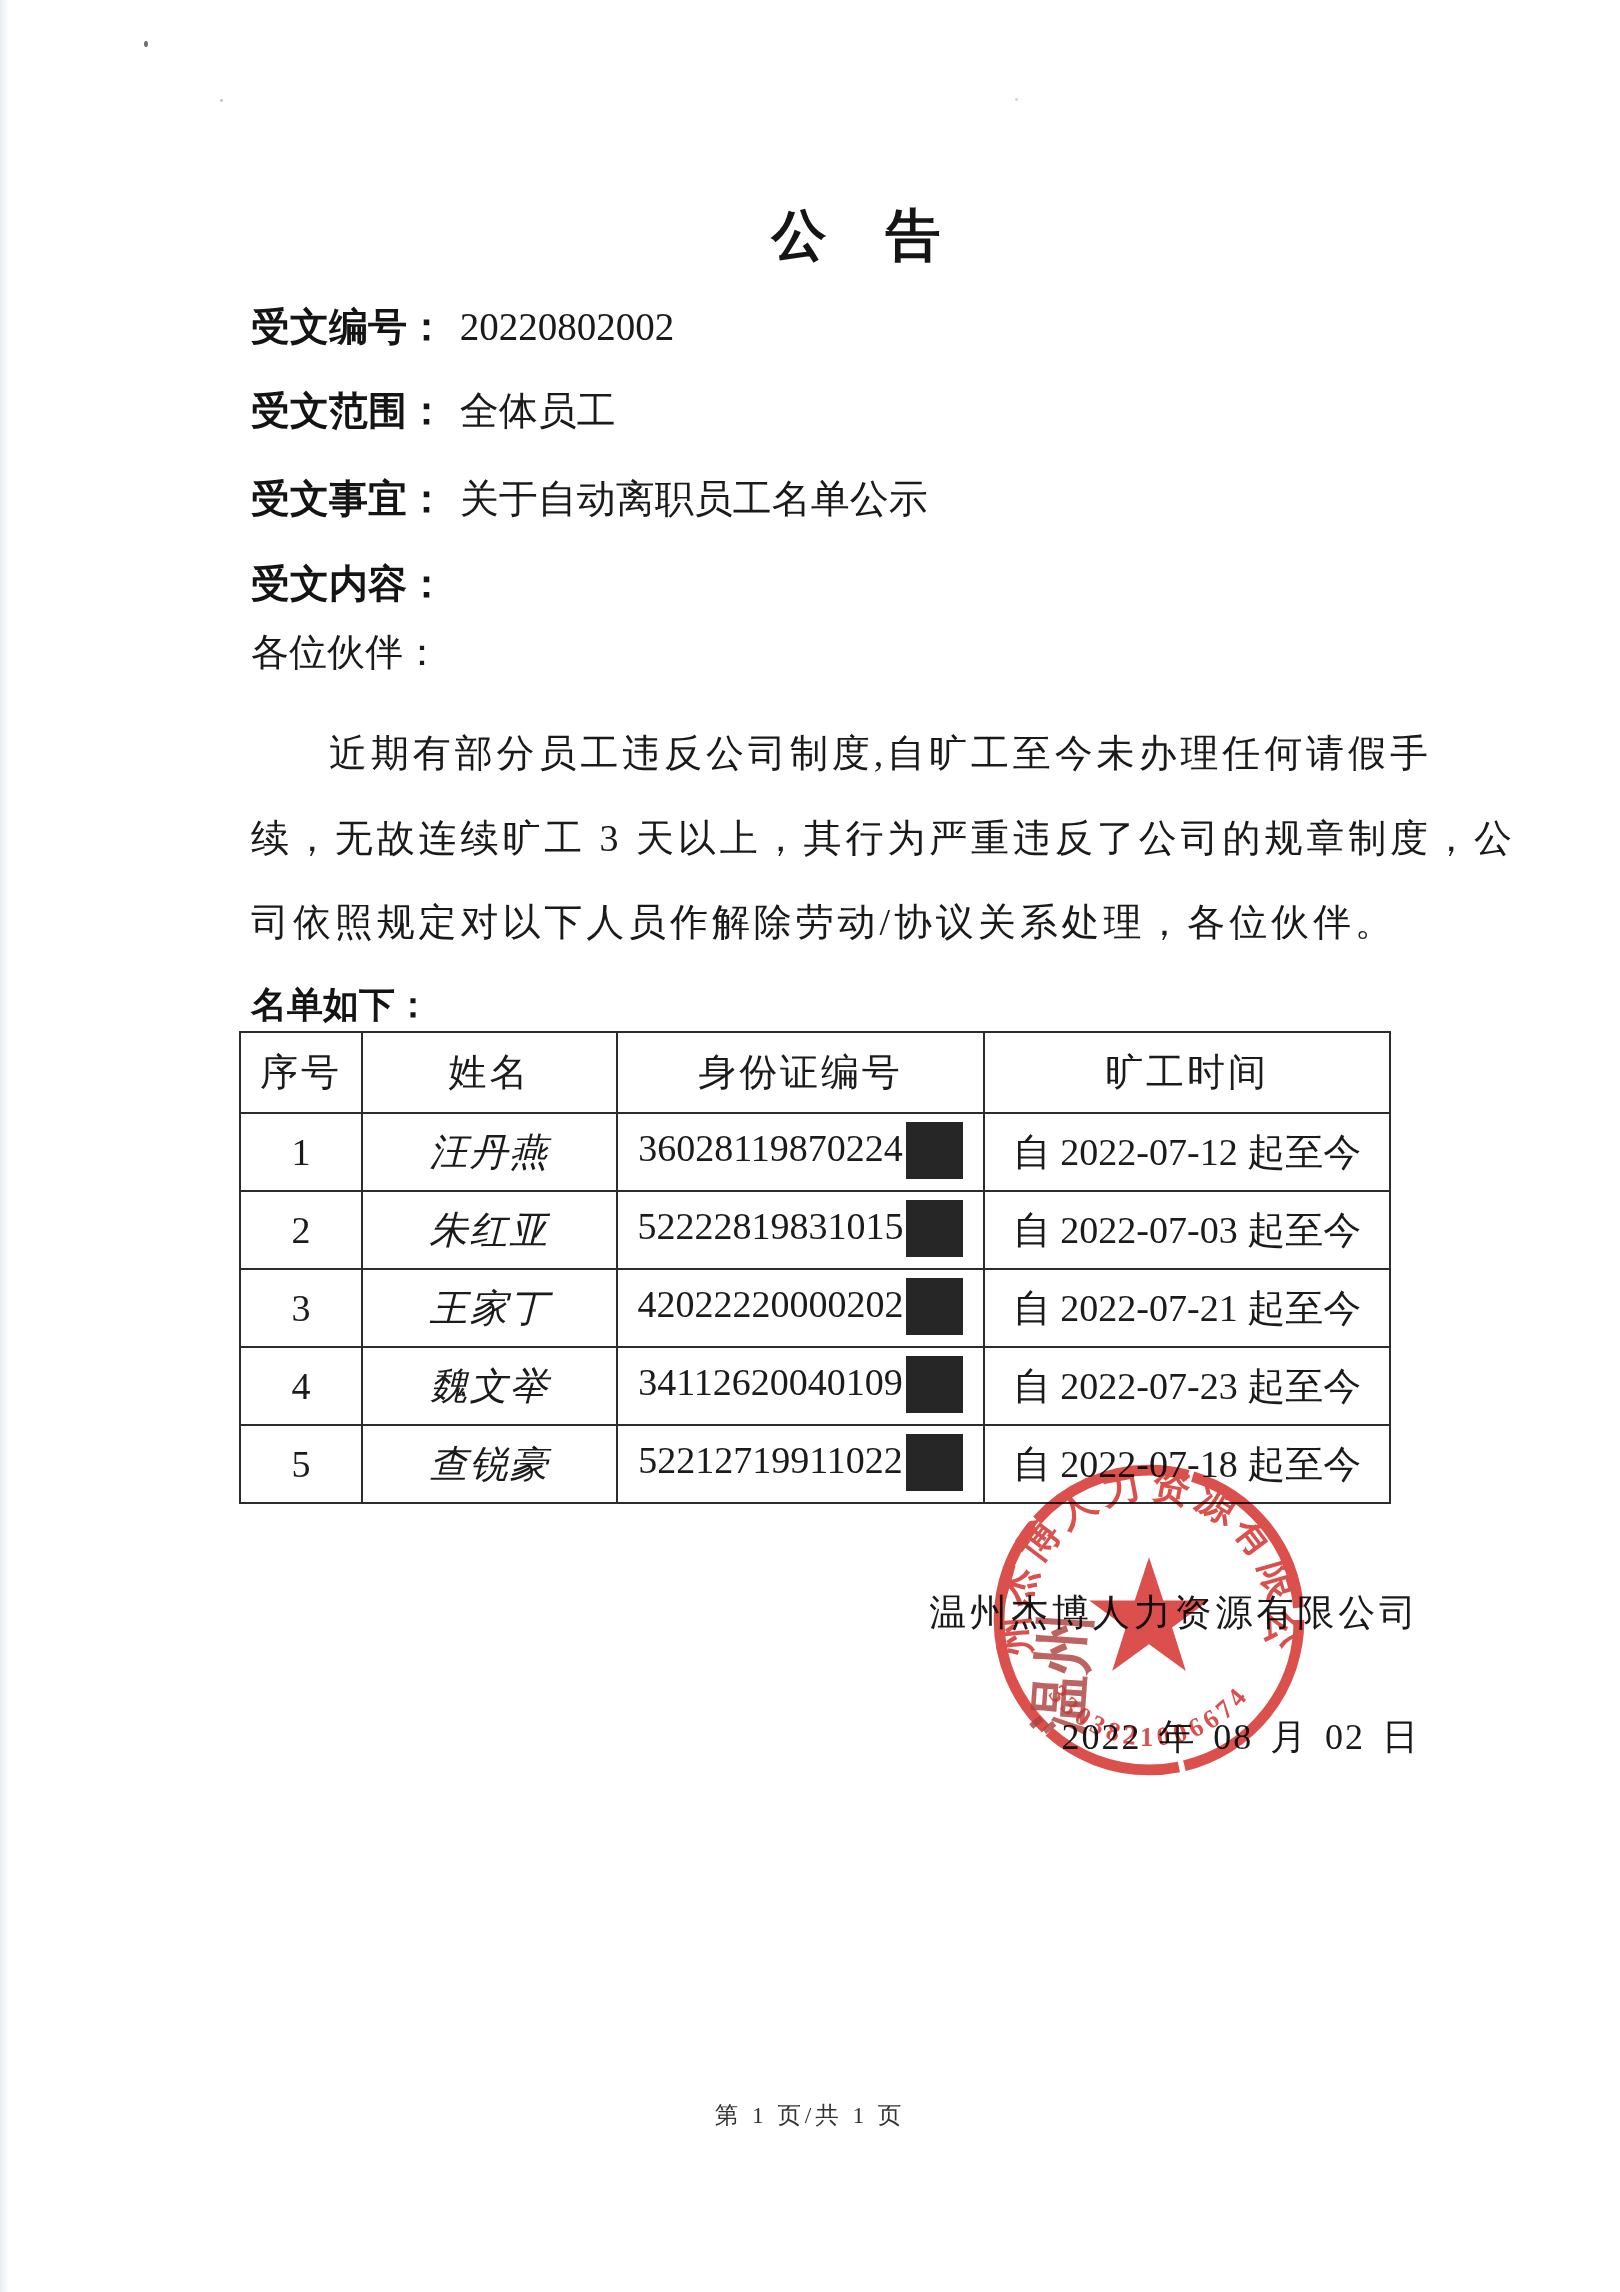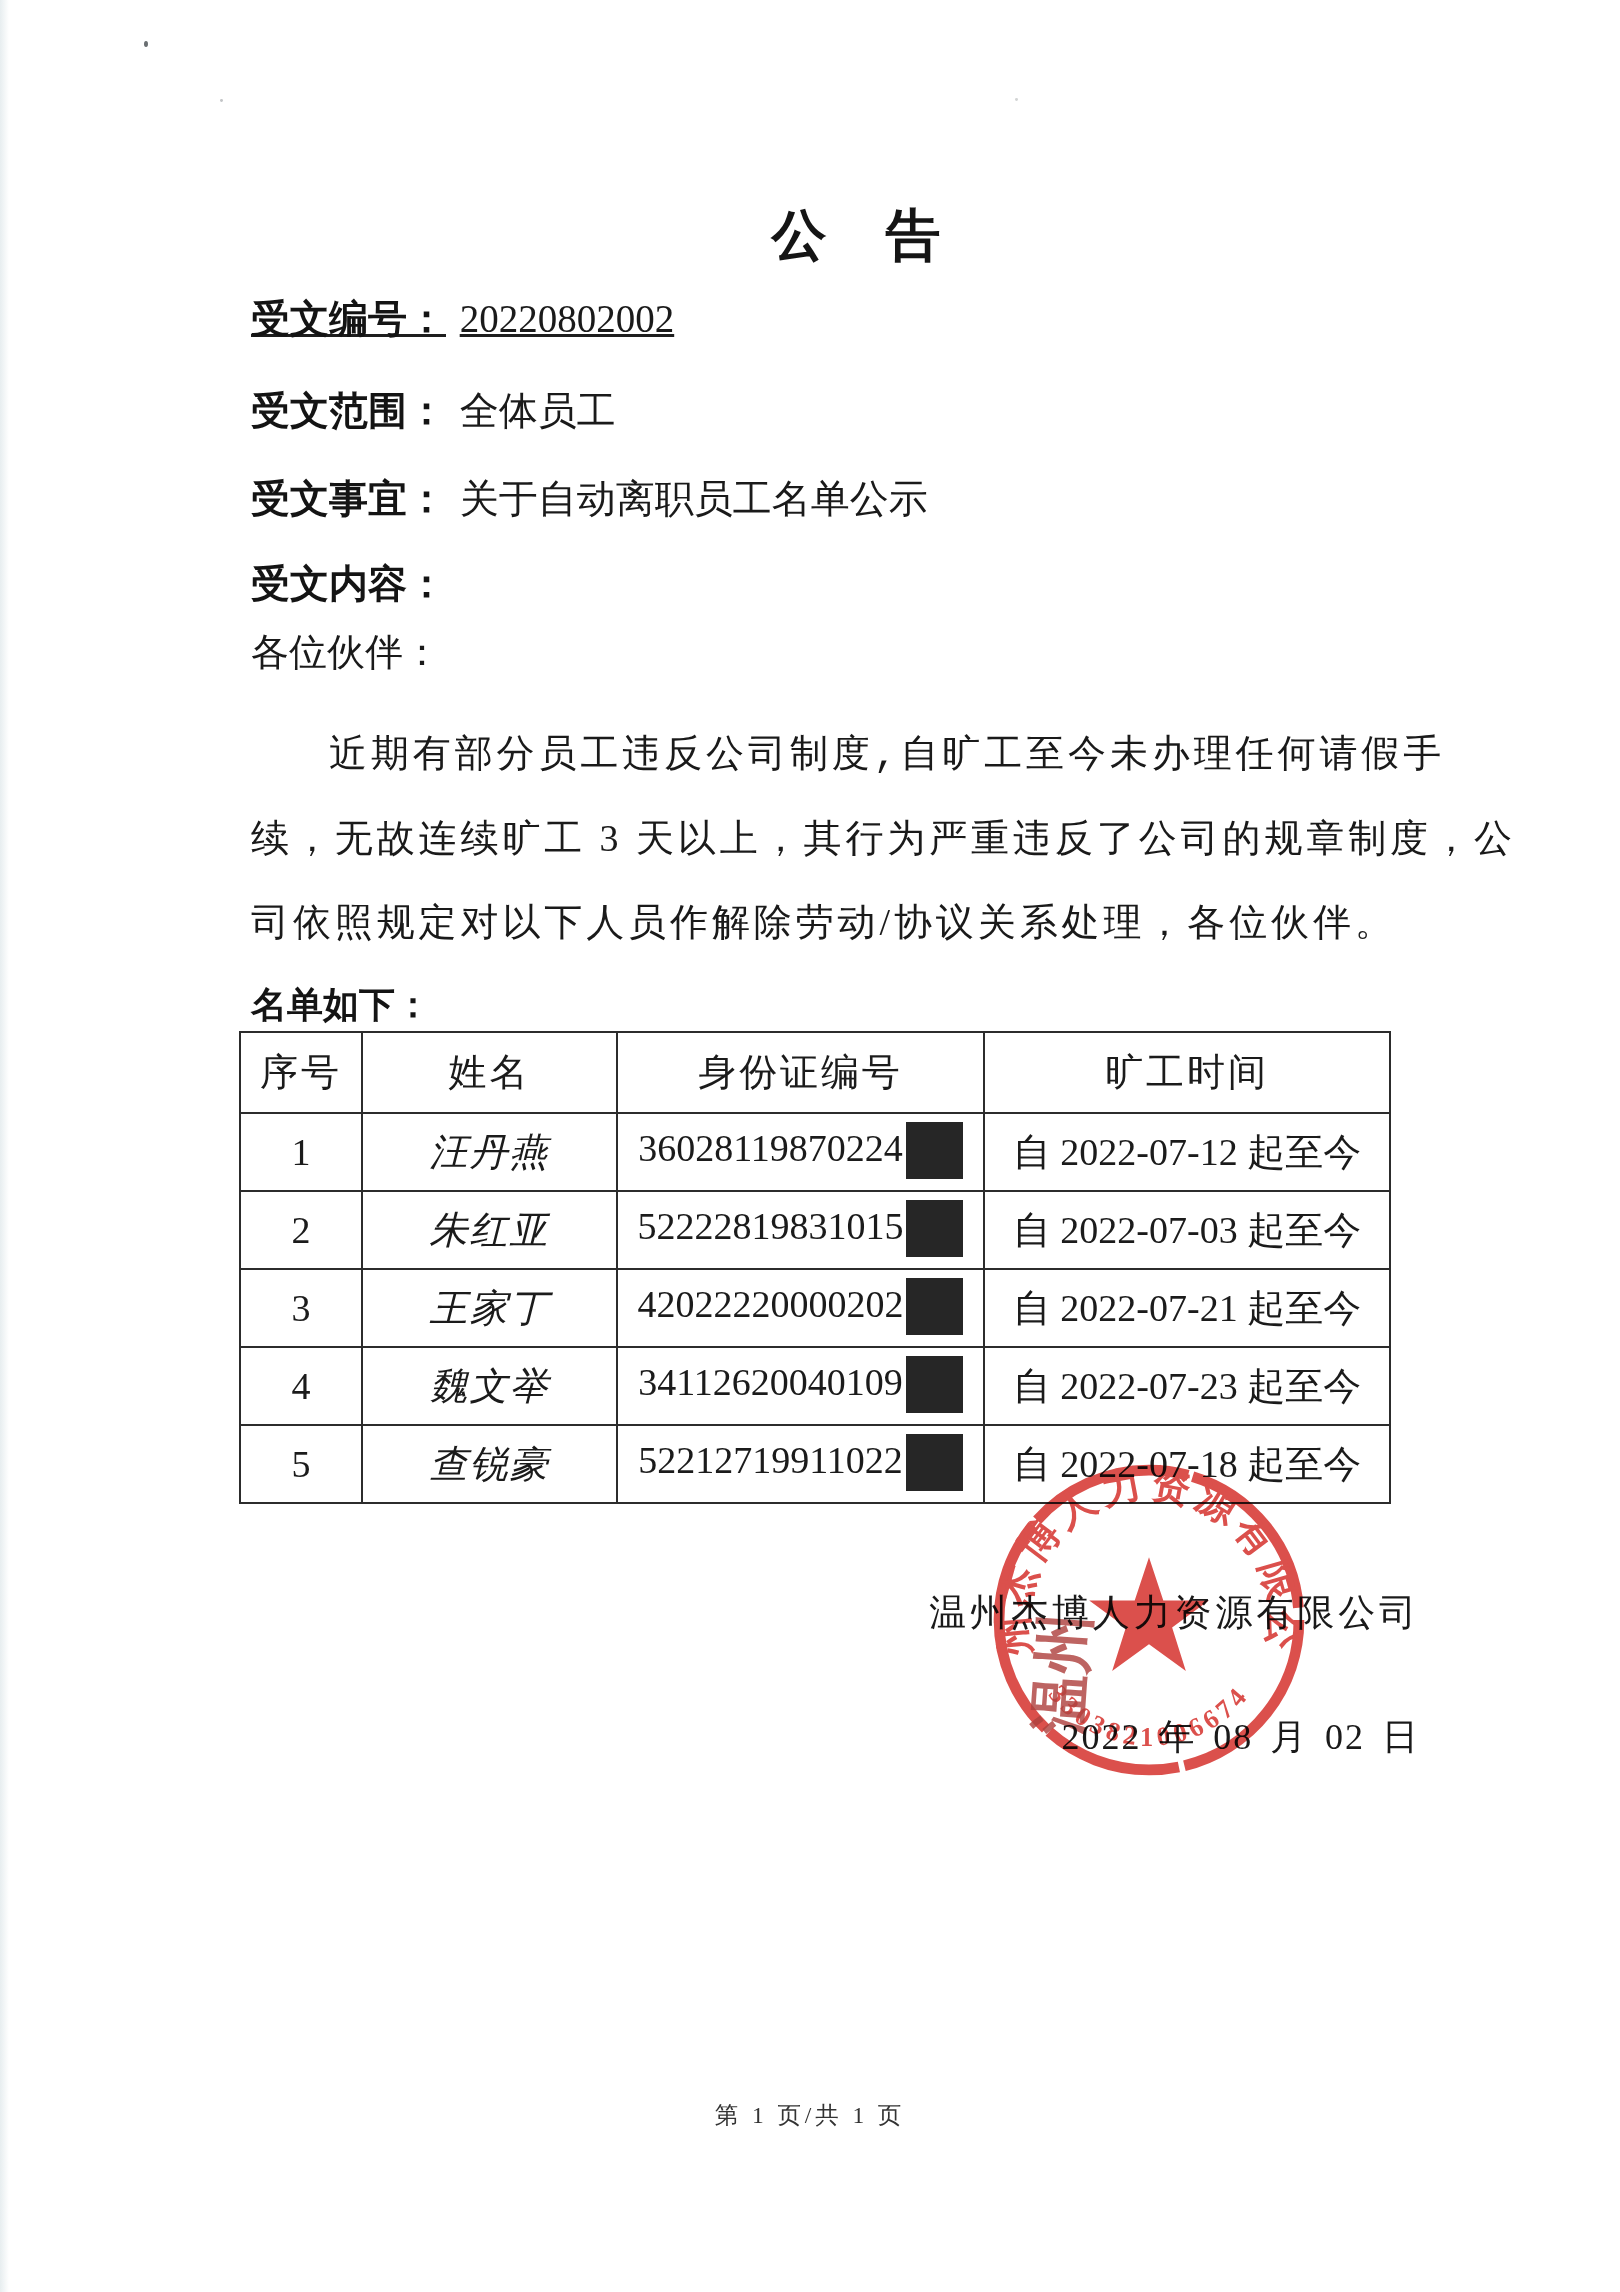--- a/index.html
+++ b/index.html
@@ -29,21 +29,21 @@
   }
   .meta-label{font-weight:bold;color:#141414;}
   .meta-value{margin-left:13.7px;color:#1a1a1a;}
   .salutation{
     position:absolute;left:251px;top:627px;font-size:38px;color:#1a1a1a;
   }
   .body-line{
     position:absolute;left:251px;width:1215px;
     font-size:38px;letter-spacing:3.9px;color:#1a1a1a;white-space:nowrap;
   }
-  .indent{ text-indent:78px;font-family:Liberation Mono, monospace; }
+  .indent{ text-indent:78px; }
   .list-intro{
     position:absolute;left:251px;top:981px;
     font-size:36px;font-weight:600;color:#141414;
   }
   table.roster{
     position:absolute;left:239px;top:1031px;
     border-collapse:collapse;table-layout:fixed;
     width:1149px;
   }
   table.roster col.c1{width:122px;}
@@ -86,21 +86,21 @@
 
 <div class="page">
 
   <div class="edge-strip"></div>
   <div class="speck" style="left:144px;top:41px;width:3.9px;height:5.9px;"></div>
   <div class="speck" style="left:220px;top:99px;width:2.9px;height:2.9px;opacity:.4;"></div>
   <div class="speck" style="left:1015px;top:98px;width:2.9px;height:2.9px;opacity:.3;"></div>
 
   <div class="doc-title">公　告</div>
 
-  <div class="meta-row" style="top:292px;text-decoration:underline;">
+  <div class="meta-row" style="top:300px;">
     <span class="meta-label">受文编号：</span><span class="meta-value">20220802002</span>
   </div>
   <div class="meta-row" style="top:384px;">
     <span class="meta-label">受文范围：</span><span class="meta-value">全体员工</span>
   </div>
   <div class="meta-row" style="top:472px;">
     <span class="meta-label">受文事宜：</span><span class="meta-value">关于自动离职员工名单公示</span>
   </div>
   <div class="meta-row" style="top:557px;">
     <span class="meta-label">受文内容：</span><span class="meta-value"></span>

